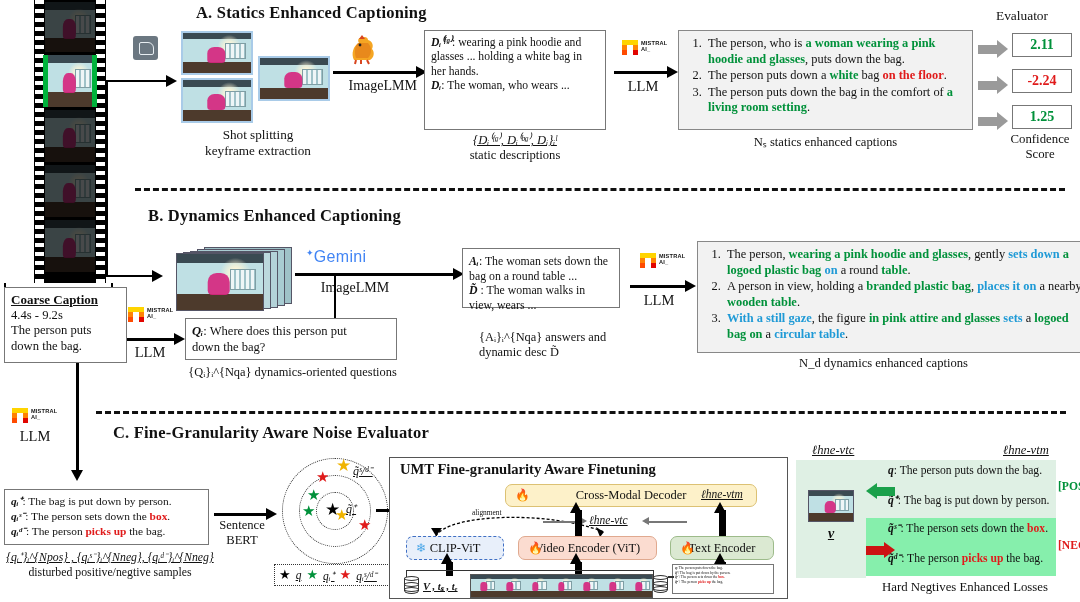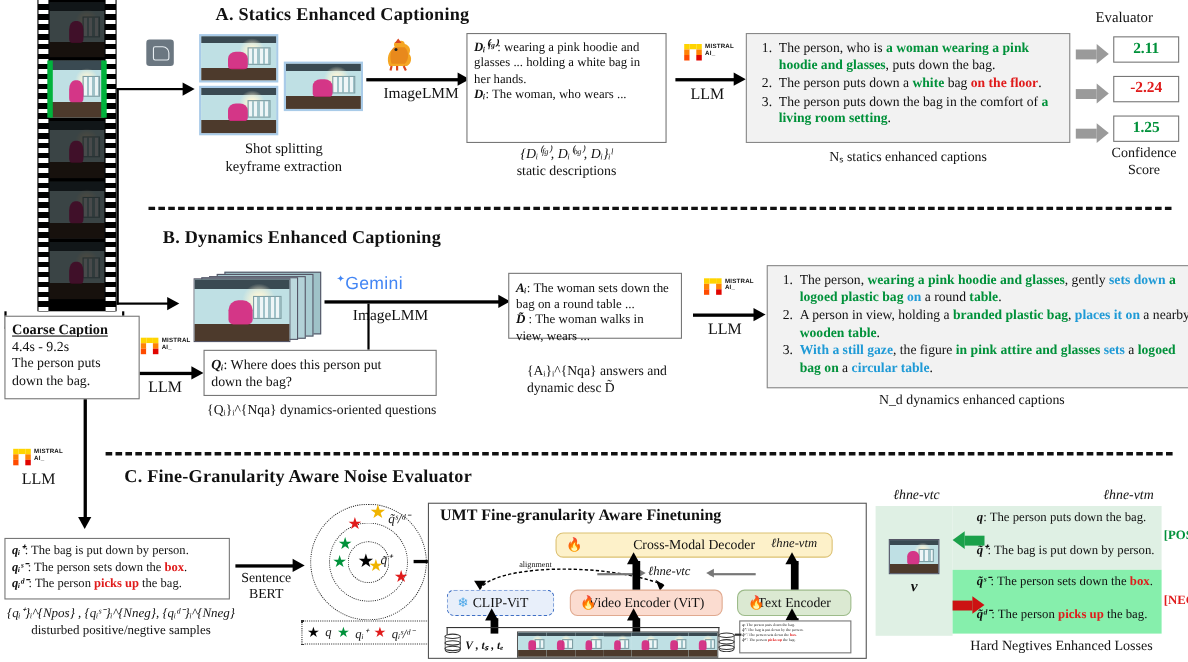--- a/index.html
+++ b/index.html
@@ -102,21 +102,21 @@
 
   .vstrip{position:absolute;display:flex;border:1px solid #555;}
   .vstrip span{display:block;height:100%;}
 
   
   .posblock{background:#dff0e4;}
   .negblock{background:#86efac;}
   .hnwrap{position:absolute;background:#dff0e4;}
 
   .tiny{font-size:3.6px;line-height:4.6px;}
-  .ital{font-style:italic;}
+  .ital{font-style:italic;text-decoration:underline;}
 </style>
 </head>
 <body>
 
 <div class="film">
   <div class="perf l"></div>
   <div class="perf r"></div>
   <div class="frame" style="top:2px;height:50px;">
       <div class="img vid dim"></div>
     </div>

